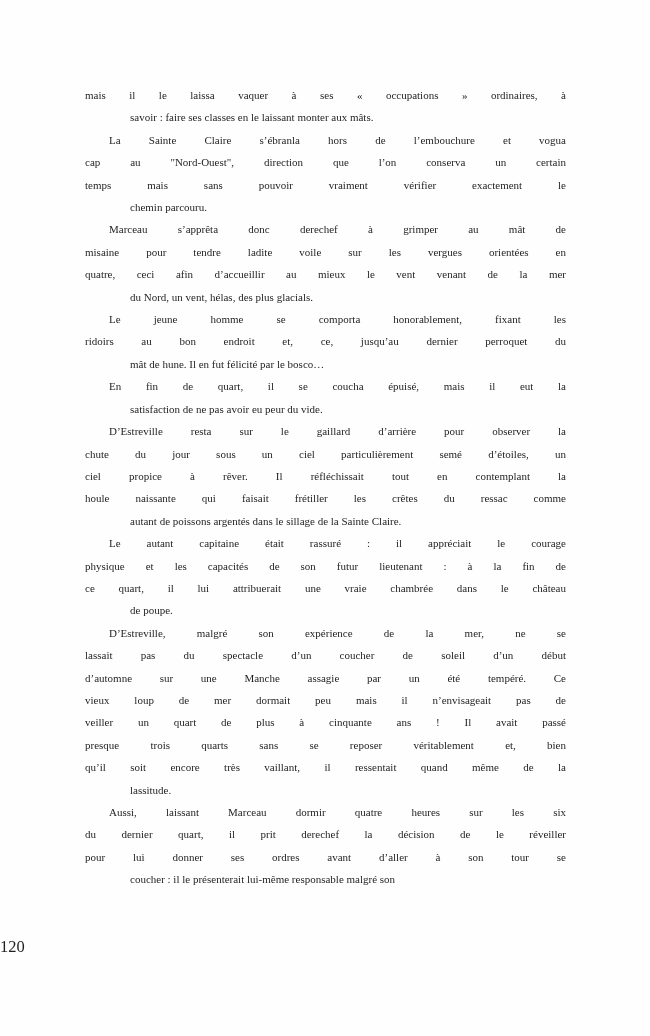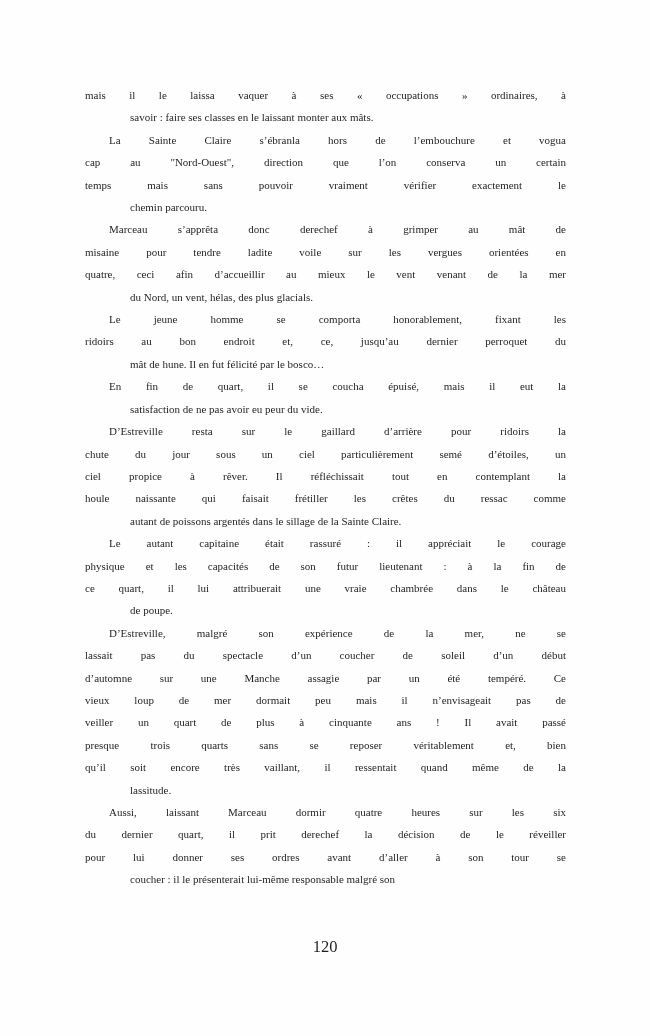--- a/index.html
+++ b/index.html
@@ -41,21 +41,20 @@
     margin-left: 45px;
   }
   .line.indent {
     text-indent: 24px;
   }
   .page-number {
     position: absolute;
     top: 936px;
     left: 0;
     width: 650px;
-    text-align: center;
     font-size: 16.5px;
     line-height: 22px;
   }
 </style>
 </head>
 <body>
 
 <div class="page">
   <div class="text-block">
       <div class="paragraph">
@@ -77,21 +76,21 @@
       <div class="paragraph">
         <div class="line indent">Le jeune homme se comporta honorablement, fixant les</div>
         <div class="line">ridoirs au bon endroit et, ce, jusqu’au dernier perroquet du</div>
         <div class="line last">mât de hune. Il en fut félicité par le bosco…</div>
       </div>
       <div class="paragraph">
         <div class="line indent">En fin de quart, il se coucha épuisé, mais il eut la</div>
         <div class="line last">satisfaction de ne pas avoir eu peur du vide.</div>
       </div>
       <div class="paragraph">
-        <div class="line indent">D’Estreville resta sur le gaillard d’arrière pour ridoirs la</div>
+        <div class="line indent">D’Estreville resta sur le gaillard d’arrière pour observer la</div>
         <div class="line">chute du jour sous un ciel particulièrement semé d’étoiles, un</div>
         <div class="line">ciel propice à rêver. Il réfléchissait tout en contemplant la</div>
         <div class="line">houle naissante qui faisait frétiller les crêtes du ressac comme</div>
         <div class="line last">autant de poissons argentés dans le sillage de la Sainte Claire.</div>
       </div>
       <div class="paragraph">
         <div class="line indent">Le autant capitaine était rassuré : il appréciait le courage</div>
         <div class="line">physique et les capacités de son futur lieutenant : à la fin de</div>
         <div class="line">ce quart, il lui attribuerait une vraie chambrée dans le château</div>
         <div class="line last">de poupe.</div>

